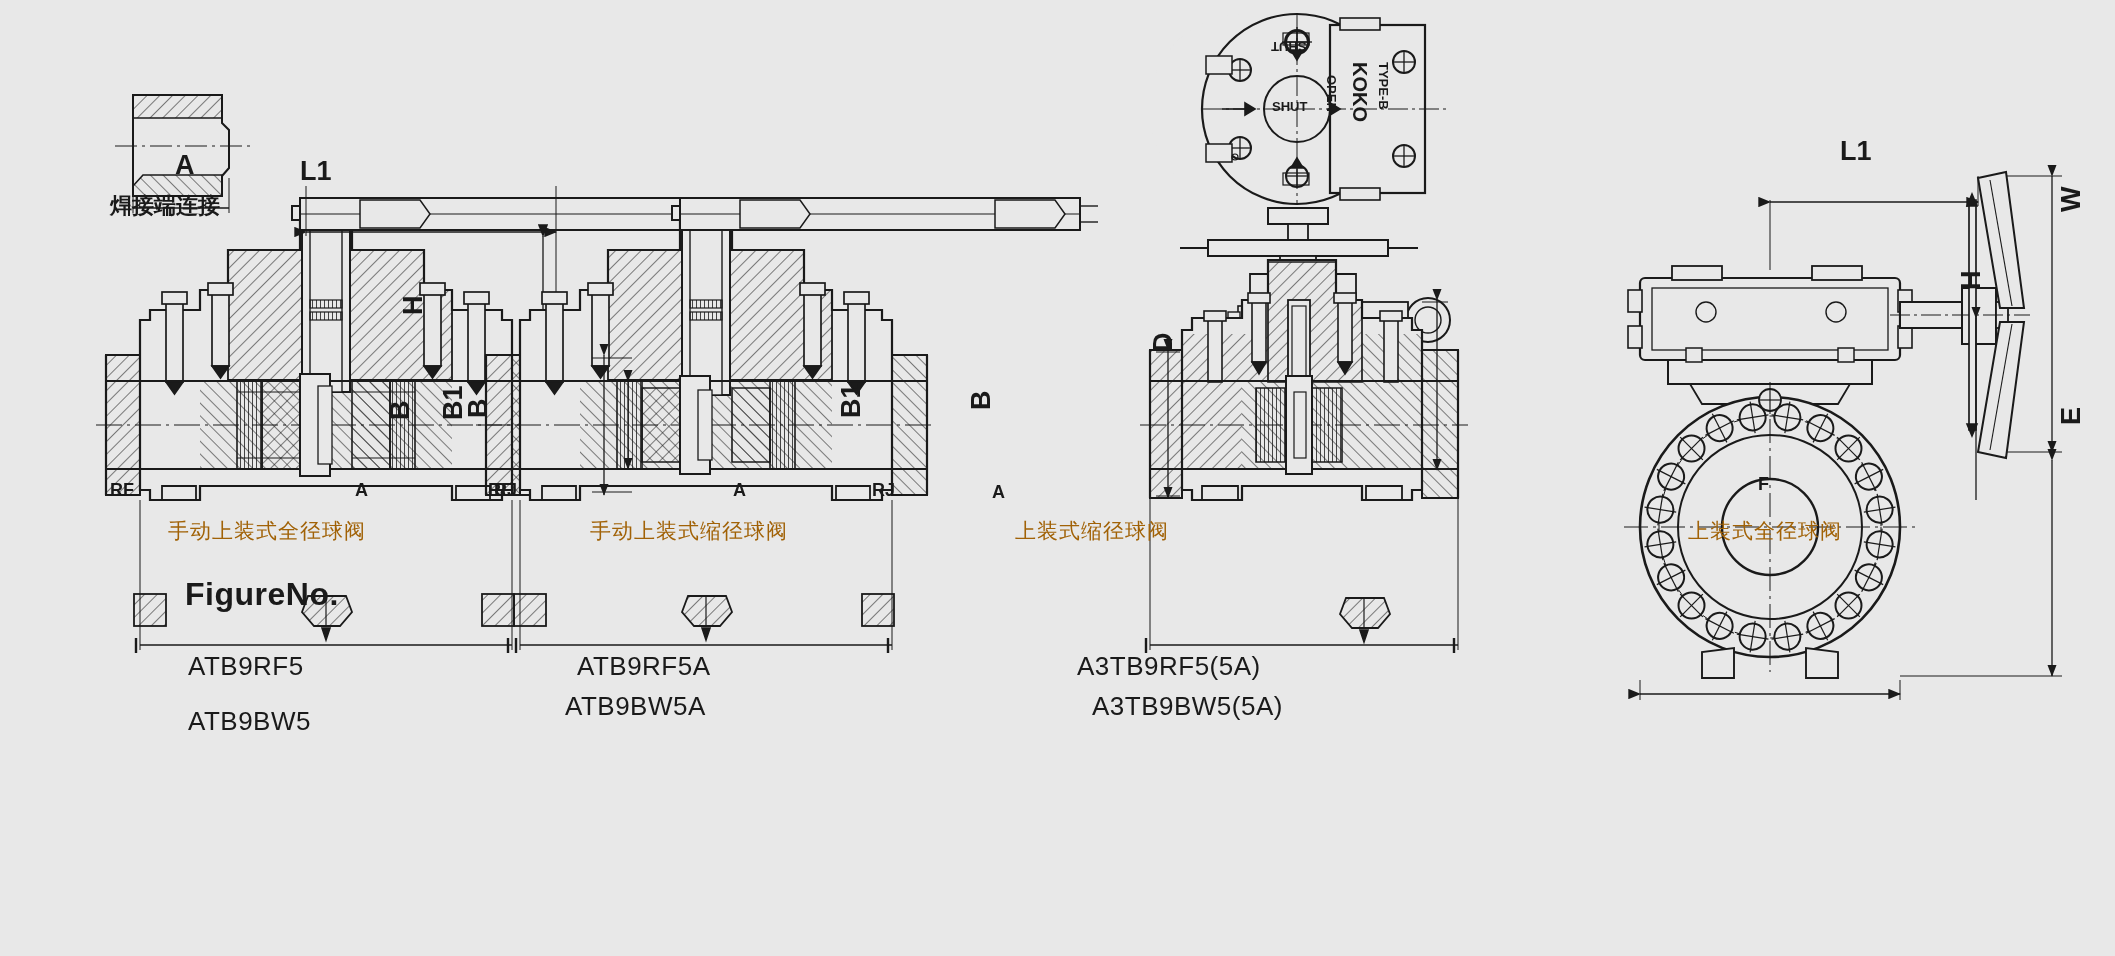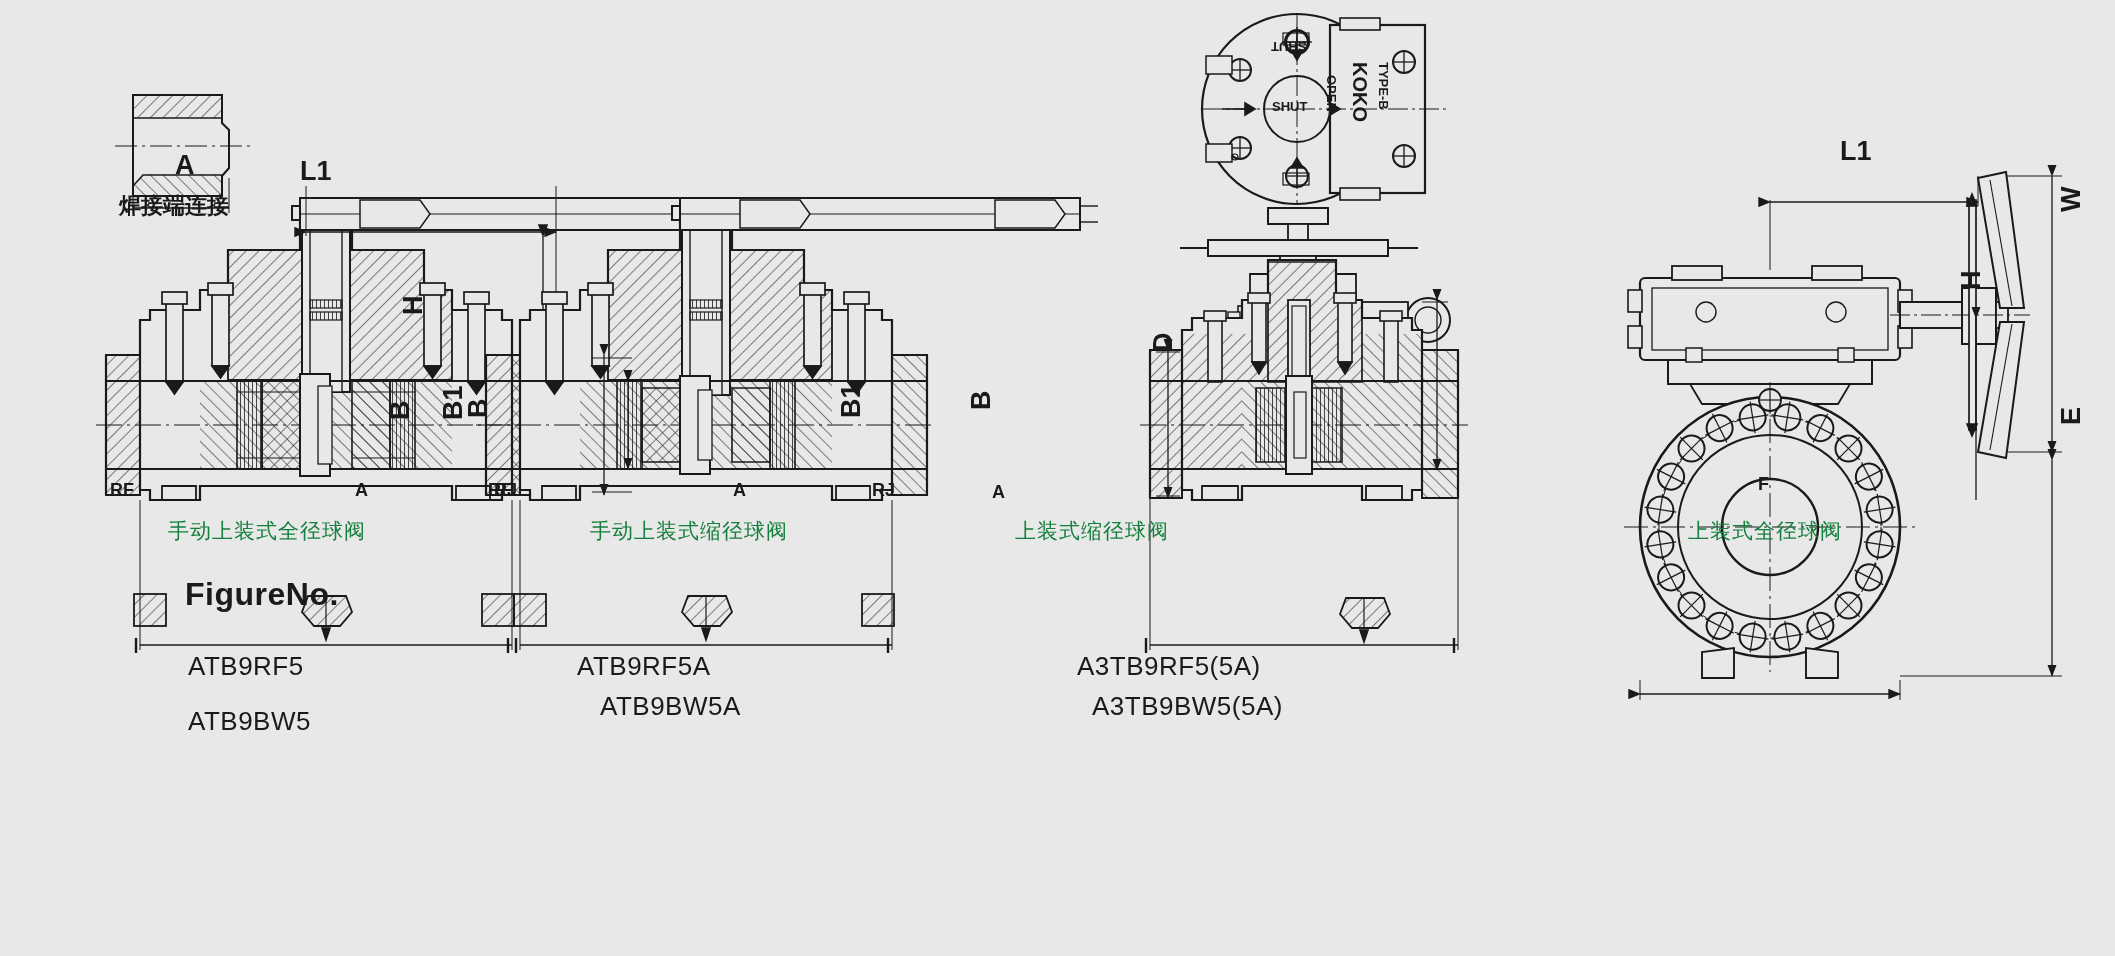--- a/index.html
+++ b/index.html
@@ -13,21 +13,21 @@
   }
   #sheet{position:absolute;left:0;top:0;width:2115px;height:956px;}
   svg.dwg{position:absolute;left:0;top:0;width:2115px;height:956px;}
 
   .cap{
     position:absolute;
     font-family:"DejaVu Sans","Liberation Sans",sans-serif;
     font-size:21px;
     letter-spacing:1px;
     white-space:nowrap;
-    color:#15803d;
+    color:#a16207;
   }
   .figtitle{
     position:absolute;
     font-family:"Liberation Sans",sans-serif;
     font-size:32px;
     font-weight:bold;
     letter-spacing:0.5px;
     white-space:nowrap;
   }
   .fignum{
@@ -571,21 +571,21 @@
 
     <line x1="1640" y1="680" x2="1640" y2="700" stroke-width="1"></line>
     <line x1="1900" y1="680" x2="1900" y2="700" stroke-width="1"></line>
     <line x1="1640" y1="694" x2="1900" y2="694" stroke-width="1.3" marker-start="url(#ah)" marker-end="url(#ah)"></line>
   </g>
 
   </g>
 </svg>
 
 <div class="dim" style="left:175px;top:152px;">A</div>
-<div class="weldcap" style="left:119px;top:191px;">焊接端连接</div>
+<div class="weldcap" style="left:110px;top:191px;">焊接端连接</div>
 
 <div class="dim" style="left:300px;top:158px;">L1</div>
 <div class="dim rot" style="left:400px;top:315px;">H</div>
 <div class="dim rot" style="left:387px;top:420px;">B</div>
 <div class="endlbl" style="left:110px;top:480px;">RF</div>
 <div class="endlbl" style="left:355px;top:480px;">A</div>
 <div class="endlbl" style="left:363px;top:480px;width:0;"></div>
 <div class="endlbl" style="left:494px;top:480px;">RJ</div>
 <div class="cap" style="left:168px;top:517px;">手动上装式全径球阀</div>
 
@@ -612,17 +612,17 @@
 <div class="dim rot" style="left:2058px;top:212px;">W</div>
 <div class="dim rot" style="left:1958px;top:290px;">H</div>
 <div class="dim rot" style="left:2058px;top:425px;">E</div>
 <div class="endlbl" style="left:1758px;top:474px;">F</div>
 <div class="cap" style="left:1688px;top:517px;">上装式全径球阀</div>
 
 <div class="figtitle" style="left:185px;top:576px;">FigureNo.</div>
 <div class="fignum" style="left:188px;top:615px;">ATB9RF5</div>
 <div class="fignum" style="left:188px;top:670px;">ATB9BW5</div>
 <div class="fignum" style="left:577px;top:615px;">ATB9RF5A</div>
-<div class="fignum" style="left:600px;top:655px;">ATB9BW5A</div>
+<div class="fignum" style="left:565px;top:655px;">ATB9BW5A</div>
 <div class="fignum" style="left:1077px;top:615px;">A3TB9RF5(5A)</div>
 <div class="fignum" style="left:1092px;top:655px;">A3TB9BW5(5A)</div>
 
 </div>
 
 </body></html>

